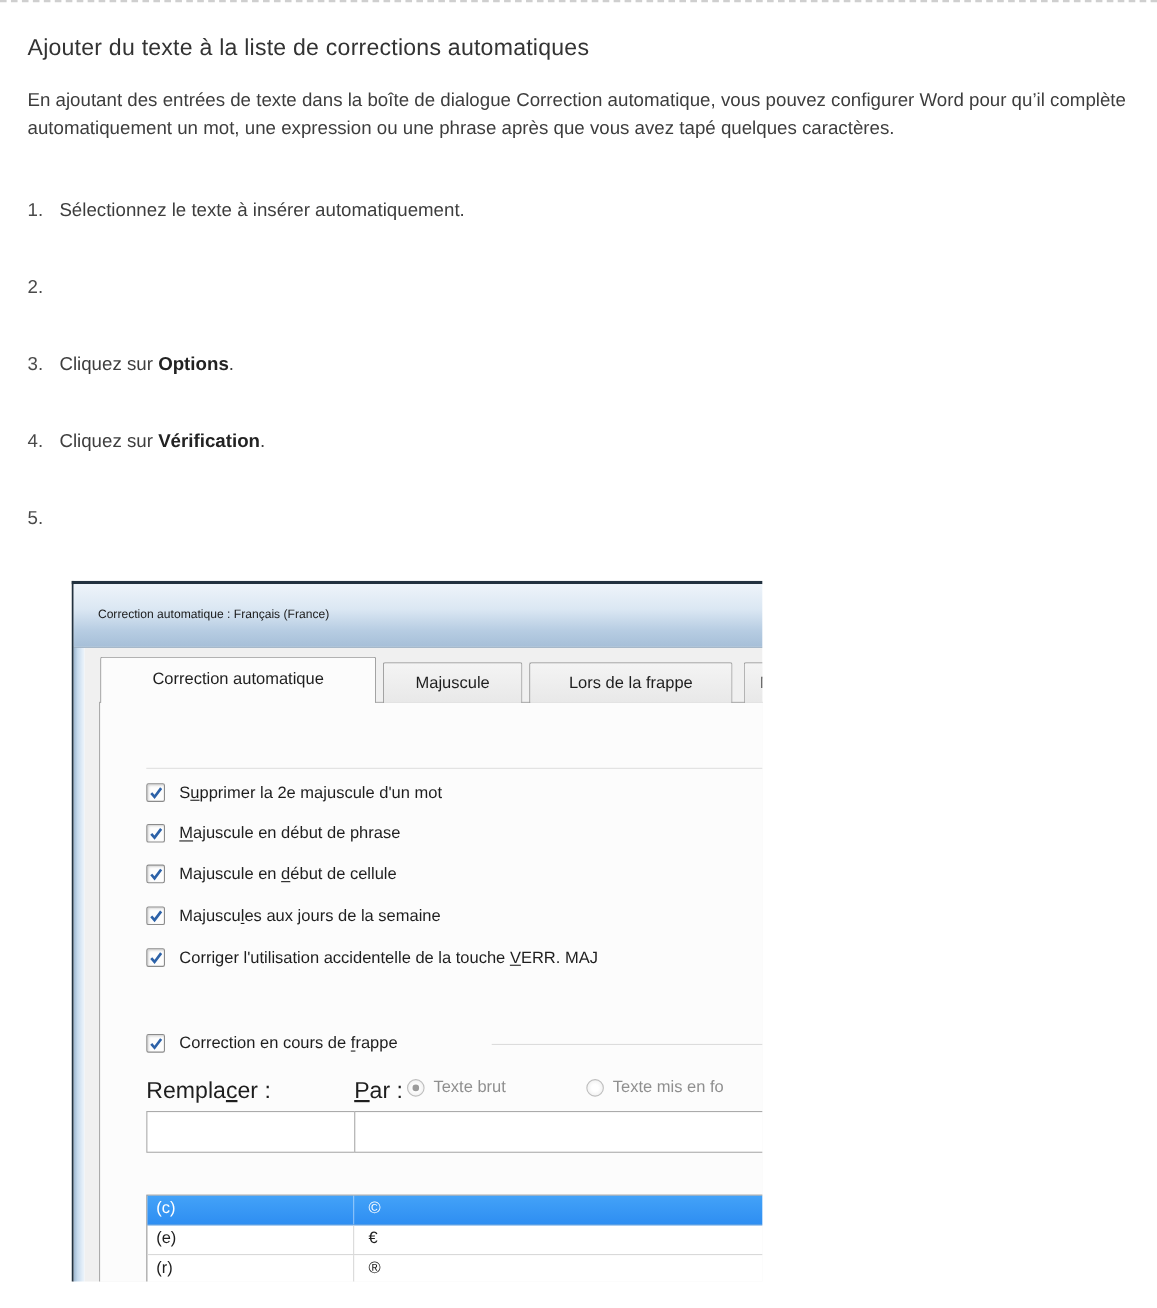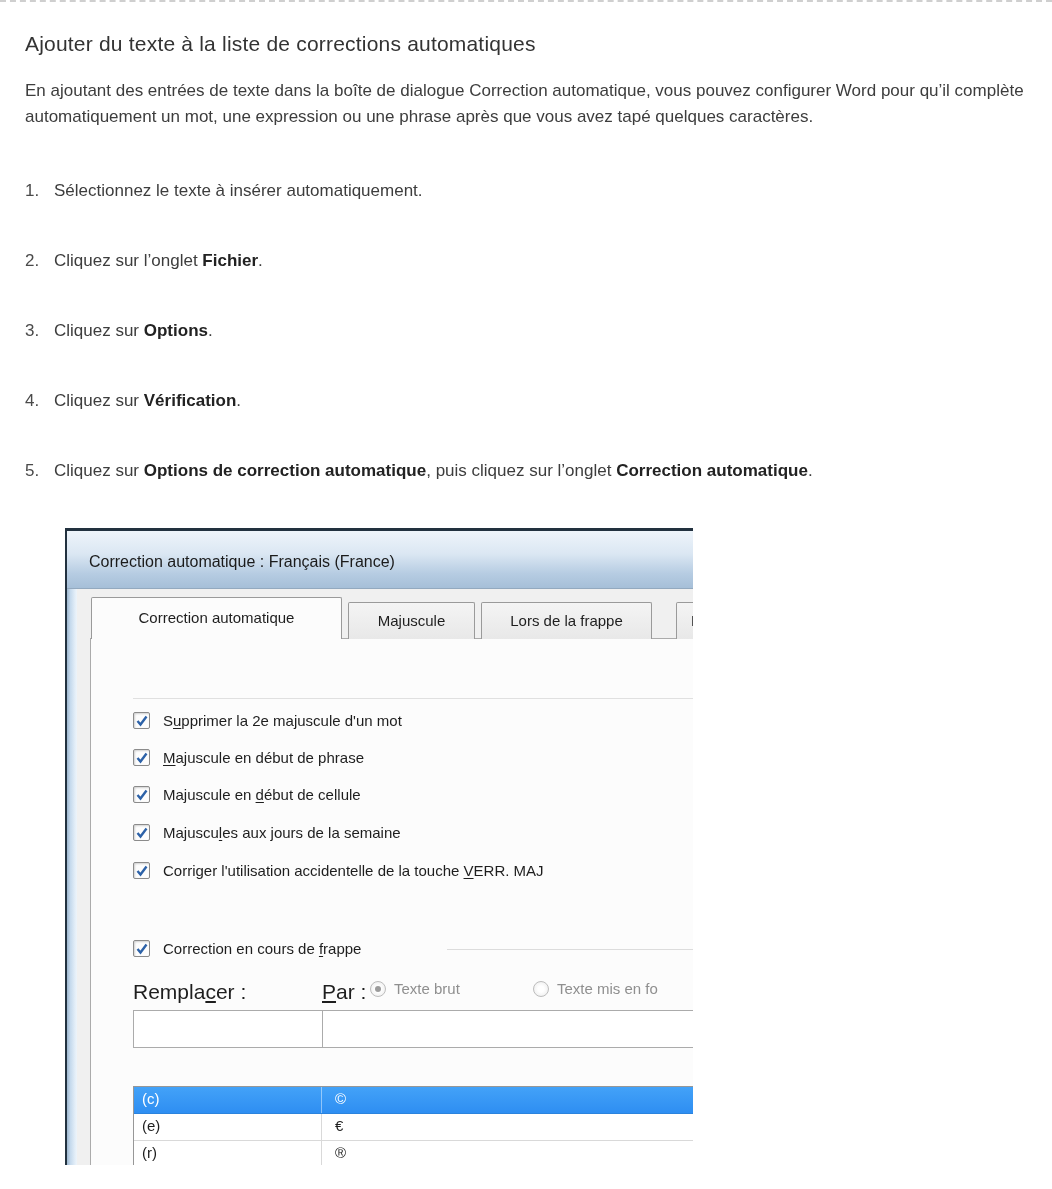--- a/index.html
+++ b/index.html
@@ -24,21 +24,21 @@
   .shot { position:relative; width:628px; height:637px; overflow:hidden;
           margin-left:40px; margin-top:20px;
           font-family:"Liberation Sans", sans-serif; }
   .dlg { position:absolute; left:0; top:0; width:800px; height:700px; }
 
   .dlg-topborder { position:absolute; left:0; top:0; width:800px; height:3px; background:#22313f; }
   .win-left-dark { position:absolute; left:0; top:0; width:2px; height:700px; background:#22313f; }
   .titlebar { position:absolute; left:2px; top:3px; width:798px; height:58px;
               background:linear-gradient(#eef4fa 0%, #dbe7f3 40%, #b6cce2 75%, #a6bfd8 100%);
               border-bottom:1px solid #93a9bf; }
-  .titlebar span { position:absolute; left:22px; top:22px; font-size:16px; color:#1b1b1b; }
+  .titlebar span { position:absolute; left:22px; top:22px; font-size:11px; color:#1b1b1b; }
 
   .win-strip { position:absolute; left:2px; top:61px; width:10px; height:639px;
                background:linear-gradient(90deg,#9db7cf 0%, #c6daed 35%, #e3eef8 80%, #eef4fa 100%); }
   .dlg-bg { position:absolute; left:12px; top:61px; width:788px; height:639px; background:#f0f0f0; }
 
   .tabpage { position:absolute; left:25px; top:110px; width:775px; height:575px;
              background:#fcfcfc; border:1px solid #ababab; }
 
   .tab { position:absolute; top:74px; height:37px; background:linear-gradient(#f4f4f4,#e8e8e8);
          border:1px solid #9a9a9a; border-bottom:none; border-radius:2px 2px 0 0;
@@ -88,56 +88,54 @@
 
   <p class="intro">En ajoutant des entrées de texte dans la boîte de dialogue Correction automatique, vous pouvez configurer Word pour qu’il complète automatiquement un mot, une expression ou une phrase après que vous avez tapé quelques caractères.</p>
 
   <div class="step">
     <span class="num">1.</span>
     <span><span>Sélectionnez le texte à insérer automatiquement.</span></span>
   </div>
 
   <div class="step">
     <span class="num">2.</span>
-    <span><span>Cliquez sur l’onglet </span><span class="b">Fichier</span><span>.</span></span>
   </div>
 
   <div class="step">
     <span class="num">3.</span>
     <span><span>Cliquez sur </span><span class="b">Options</span><span>.</span></span>
   </div>
 
   <div class="step">
     <span class="num">4.</span>
     <span><span>Cliquez sur </span><span class="b">Vérification</span><span>.</span></span>
   </div>
 
   <div class="step">
     <span class="num">5.</span>
-    <span><span>Cliquez sur </span><span class="b">Options de correction automatique</span><span>, puis cliquez sur l’onglet </span><span class="b">Correction automatique</span><span>.</span></span>
   </div>
 
   <div class="shot">
     <div class="dlg">
 
       <div class="dlg-topborder"></div>
       <div class="win-left-dark"></div>
 
       <div class="titlebar">
         <span>Correction automatique : Français (France)</span>
       </div>
 
       <div class="win-strip"></div>
       <div class="dlg-bg"></div>
 
       <div class="tabpage"></div>
 
       <div class="tab active" style="left:26px; width:251px;">Correction automatique</div>
       <div class="tab" style="left:283px; width:127px;">Majuscule</div>
-      <div class="tab" style="left:416px; width:171px;">Lors de la frappe</div>
+      <div class="tab" style="left:416px; width:185px;">Lors de la frappe</div>
       <div class="tab" style="left:611px; width:150px; text-align:left; padding-left:14px;">M</div>
 
 
       <div class="sep" style="top:170px;"></div>
 
       <div class="cbrow" style="top:181px;">
         <span class="cbx">
             <svg width="14" height="14" viewBox="0 0 14 14">
               <path d="M2.5 7 L5.5 10.5 L11.5 2.5" stroke="#2d62a8" stroke-width="2.4" fill="none"></path>
             </svg>

